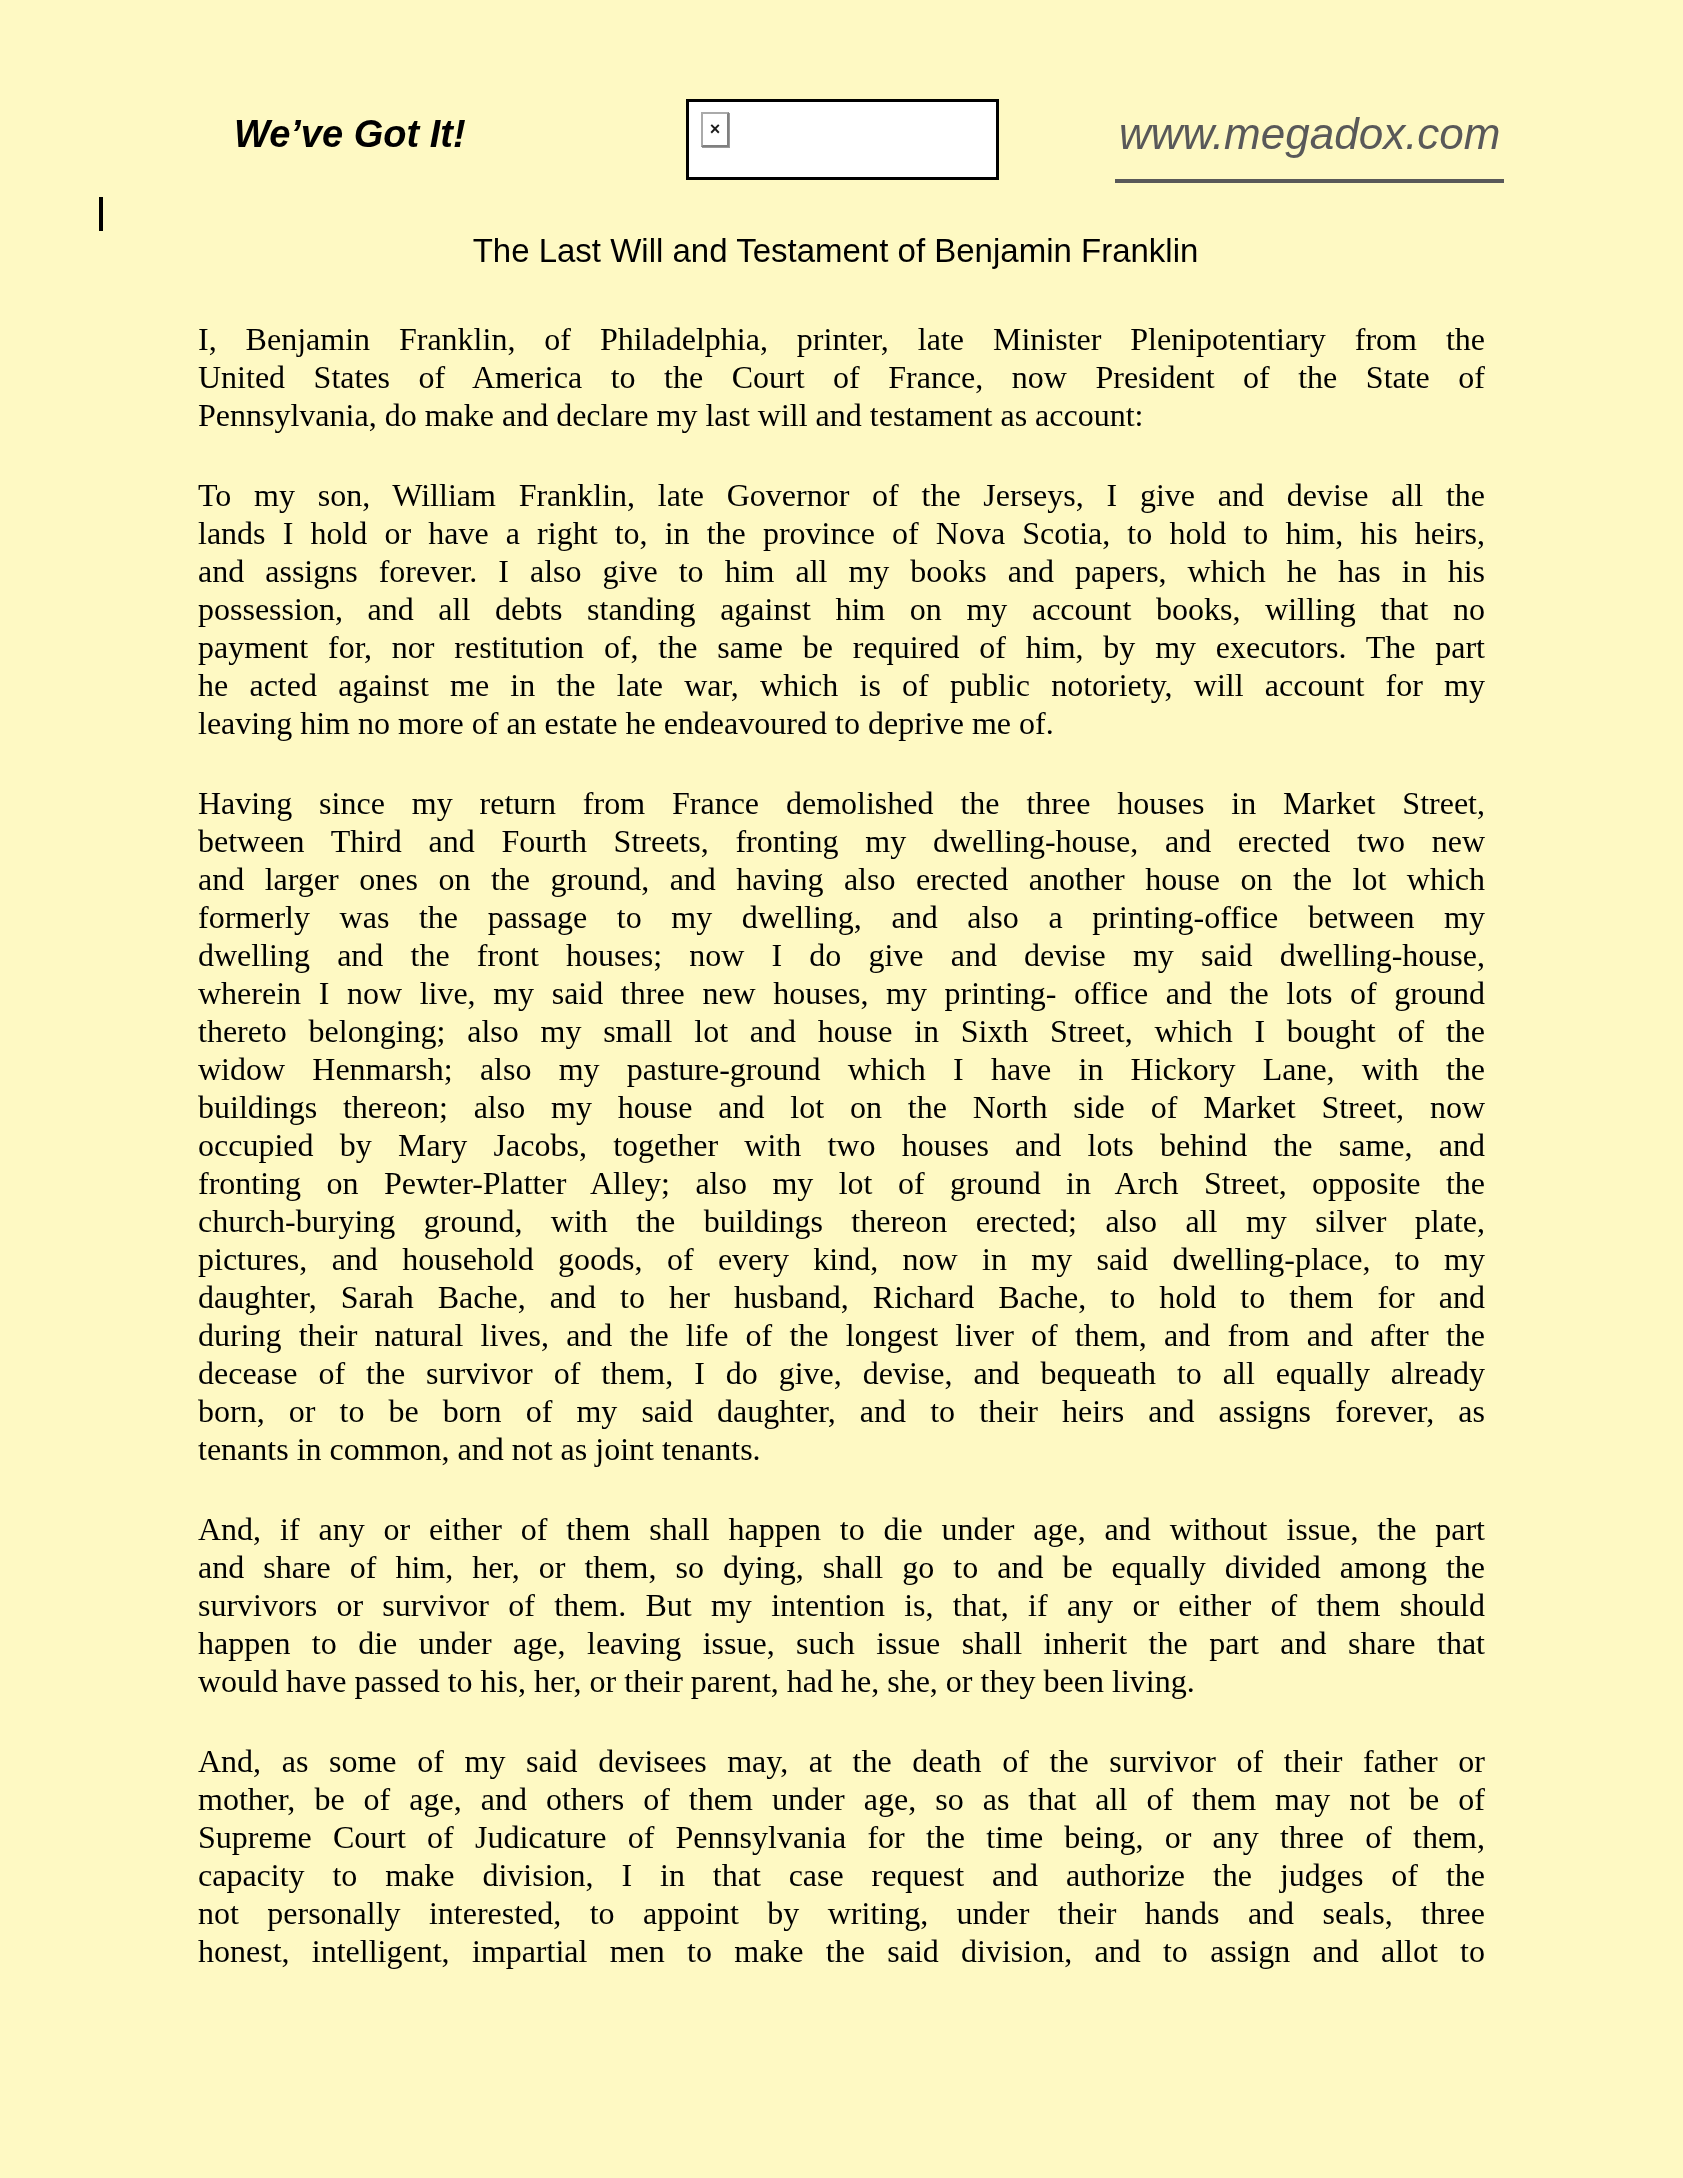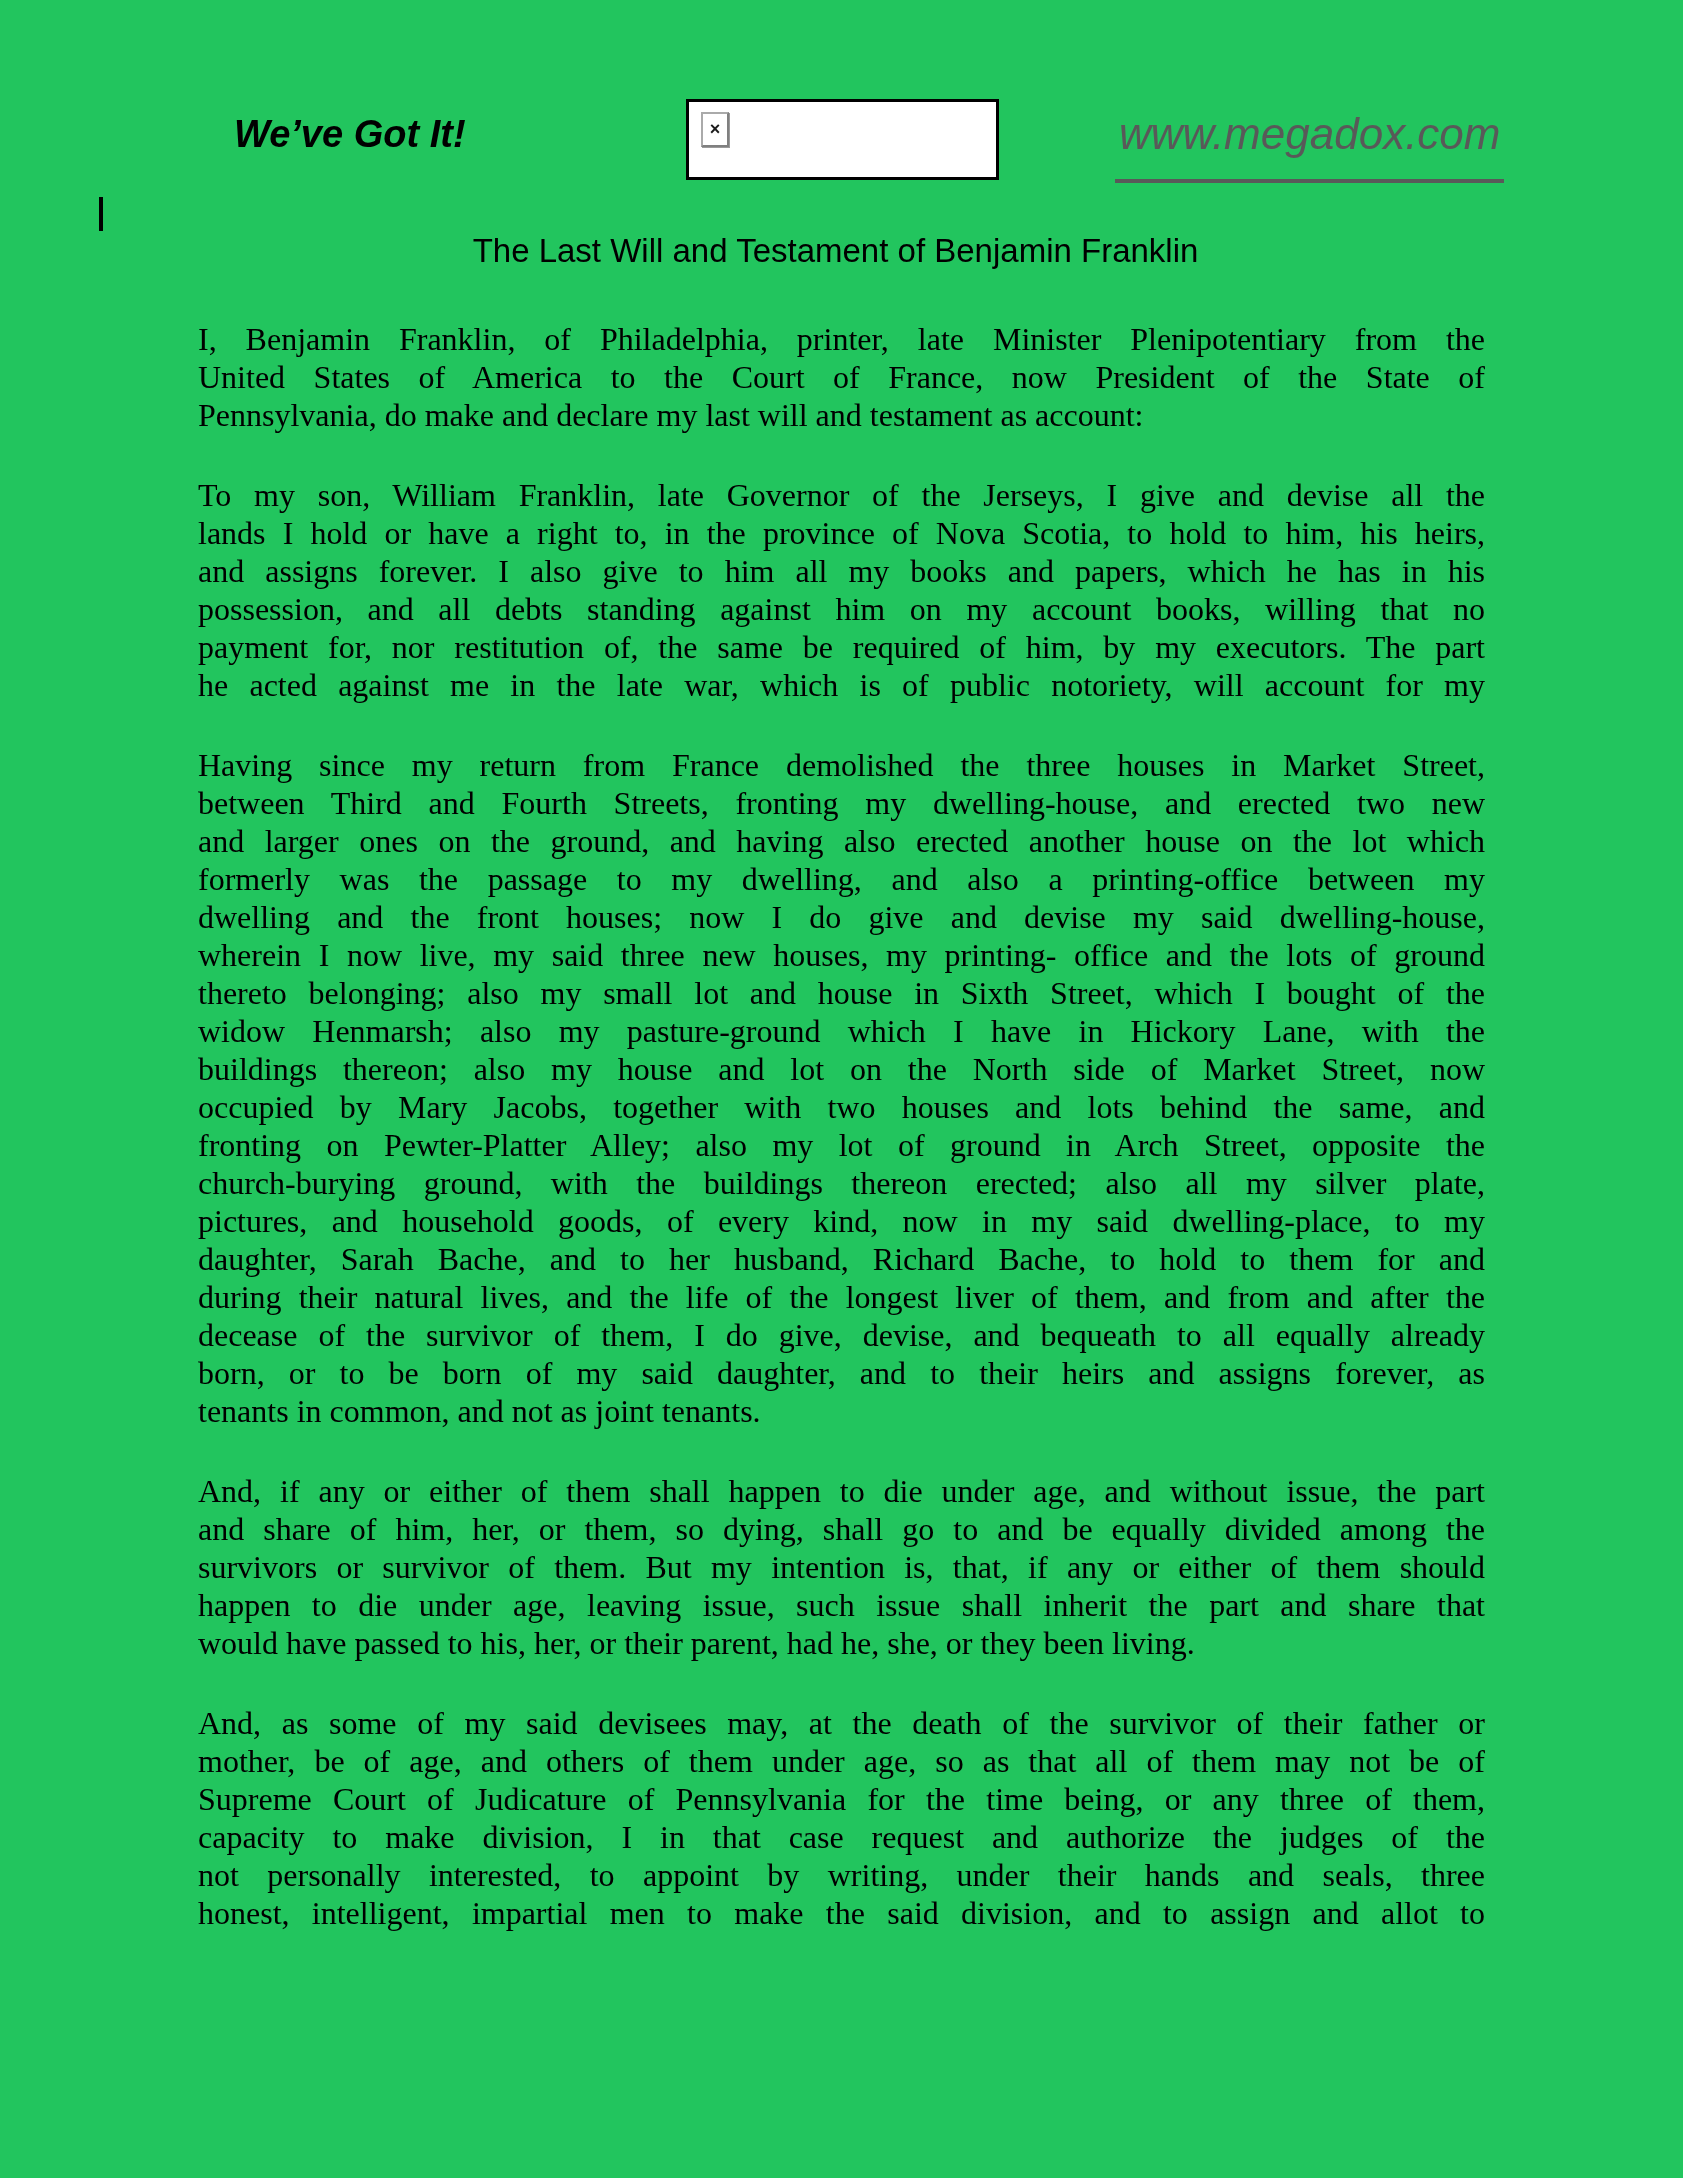--- a/index.html
+++ b/index.html
@@ -1,20 +1,20 @@
 <!DOCTYPE html>
 <html><head>
 <meta charset="utf-8">
 <style>
   html, body { margin: 0; padding: 0; background: #ffffff; }
   .page {
     position: relative;
     width: 1683px;
     height: 2178px;
-    background: #22c55e;
+    background: #fef9c3;
     font-family: "Liberation Sans", "DejaVu Sans", sans-serif;
     color: #000000;
     overflow: hidden;
   }
   .tagline {
     position: absolute;
     left: 234px;
     top: 113px;
     font-size: 38px;
     font-weight: bold;
@@ -123,20 +123,21 @@
         <div class="line">United States of America to the Court of France, now President of the State of</div>
         <div class="line last-left">Pennsylvania, do make and declare my last will and testament as account:</div>
       </div>
       <div class="paragraph">
         <div class="line">To my son, William Franklin, late Governor of the Jerseys, I give and devise all the</div>
         <div class="line">lands I hold or have a right to, in the province of Nova Scotia, to hold to him, his heirs,</div>
         <div class="line">and assigns forever. I also give to him all my books and papers, which he has in his</div>
         <div class="line">possession, and all debts standing against him on my account books, willing that no</div>
         <div class="line">payment for, nor restitution of, the same be required of him, by my executors. The part</div>
         <div class="line">he acted against me in the late war, which is of public notoriety, will account for my</div>
+        <div class="line last-left">leaving him no more of an estate he endeavoured to deprive me of.</div>
       </div>
       <div class="paragraph">
         <div class="line">Having since my return from France demolished the three houses in Market Street,</div>
         <div class="line">between Third and Fourth Streets, fronting my dwelling-house, and erected two new</div>
         <div class="line">and larger ones on the ground, and having also erected another house on the lot which</div>
         <div class="line">formerly was the passage to my dwelling, and also a printing-office between my</div>
         <div class="line">dwelling and the front houses; now I do give and devise my said dwelling-house,</div>
         <div class="line">wherein I now live, my said three new houses, my printing- office and the lots of ground</div>
         <div class="line">thereto belonging; also my small lot and house in Sixth Street, which I bought of the</div>
         <div class="line">widow Henmarsh; also my pasture-ground which I have in Hickory Lane, with the</div>

